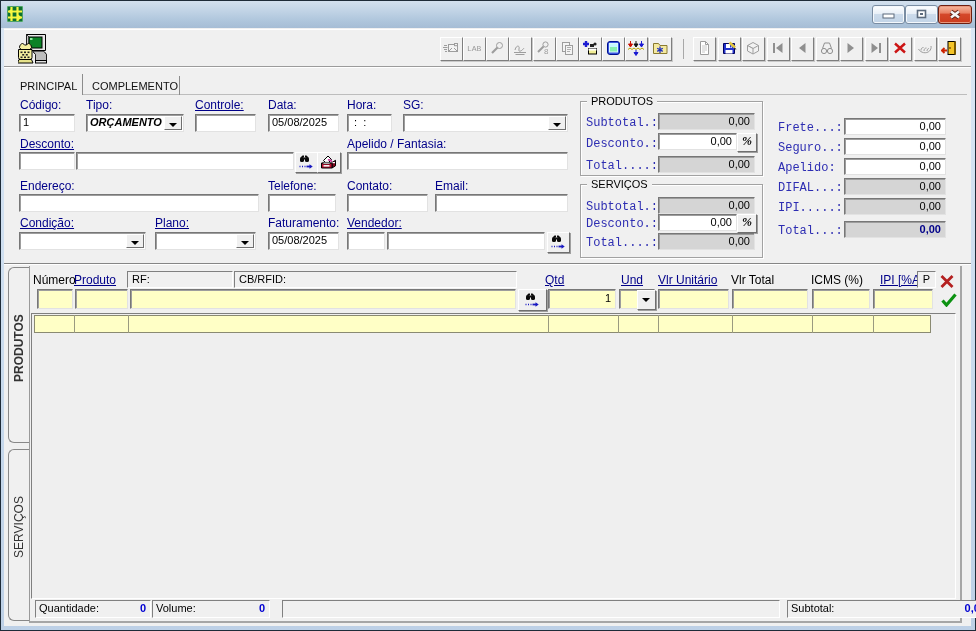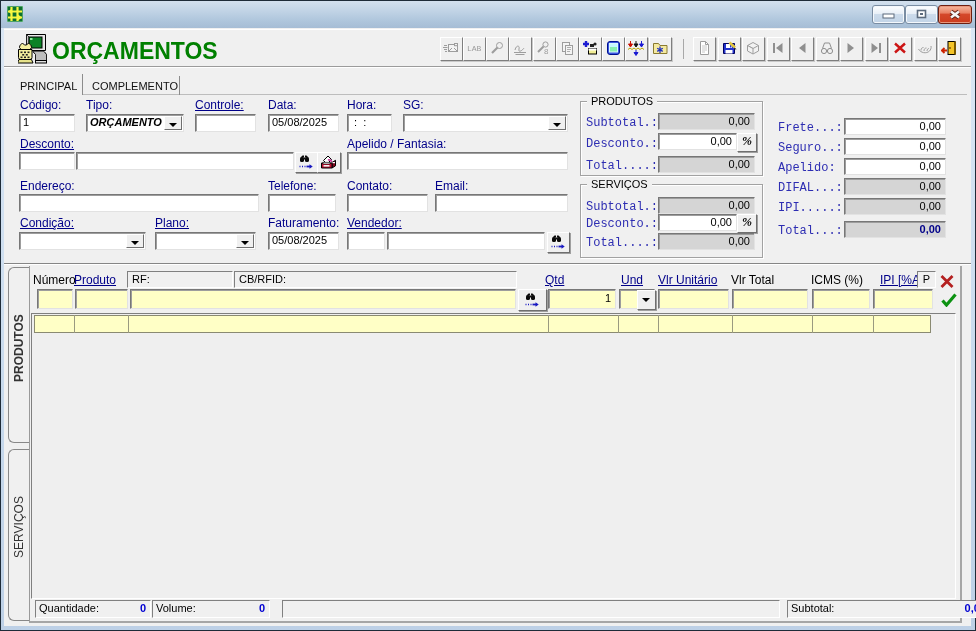--- a/index.html
+++ b/index.html
@@ -86,21 +86,20 @@
         <rect x="2.5" y="18.5" width="2" height="1.6"></rect>
         <rect x="6" y="18.5" width="2" height="1.6"></rect>
         <rect x="9.5" y="18.5" width="2" height="1.6"></rect>
         <rect x="4.2" y="21" width="2" height="1.6"></rect>
         <rect x="7.8" y="21" width="2" height="1.6"></rect>
         <rect x="2.5" y="23.5" width="2" height="1.6"></rect>
         <rect x="6" y="23.5" width="2" height="1.6"></rect>
         <rect x="9.5" y="23.5" width="2" height="1.6"></rect>
       </g>
  </svg>
- <div id="hdrtxt">ORÇAMENTOS</div>
 
  <div class="tbtn" style="left:440px;top:37px">
       <svg width="16" height="16">
         <g stroke="#9d9d9d" fill="#f4f4f4">
           <rect x="5.5" y="4.5" width="9" height="7"></rect>
           <path d="M5.5 11.5l3.5-3.5M14.5 11.5L11 8" fill="none"></path>
           <path d="M1 5.5h3M0 7.5h4.5M1 9.5h3M2 11.5h2" fill="none"></path>
           <rect x="11.5" y="3.5" width="3" height="2.2"></rect>
         </g>
       </svg>

